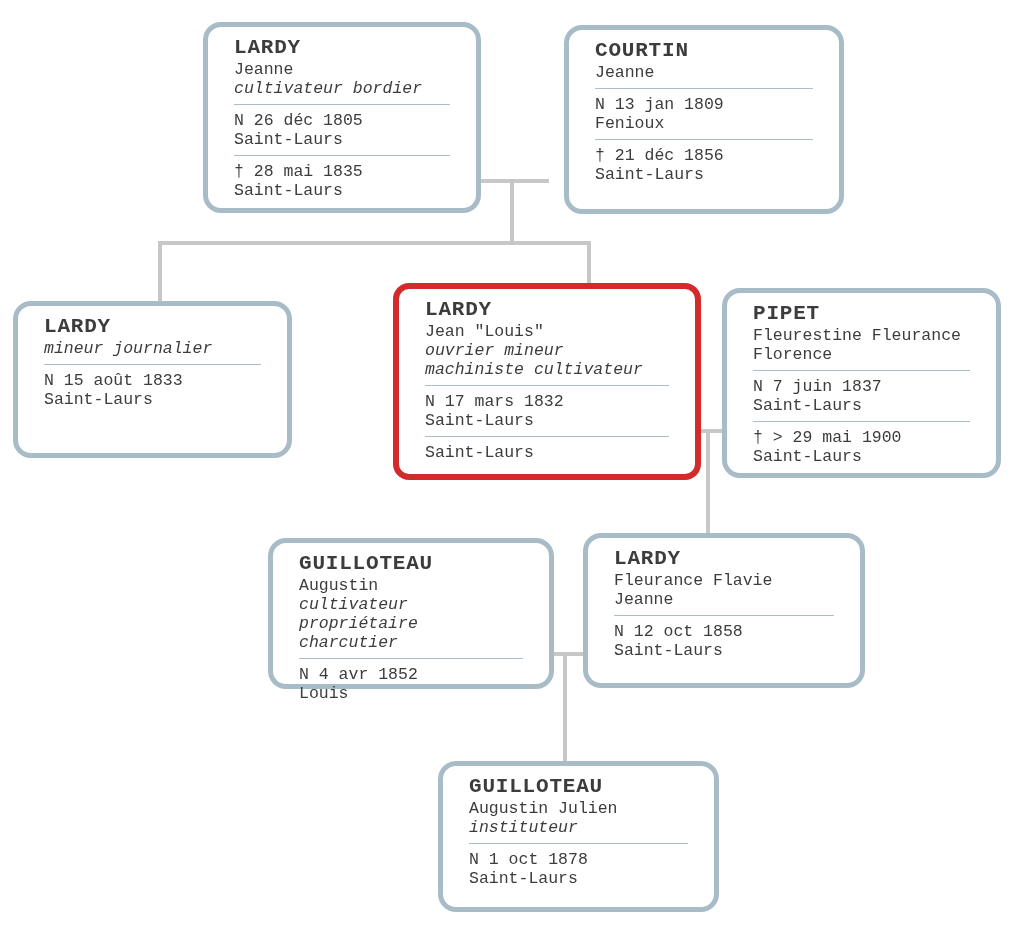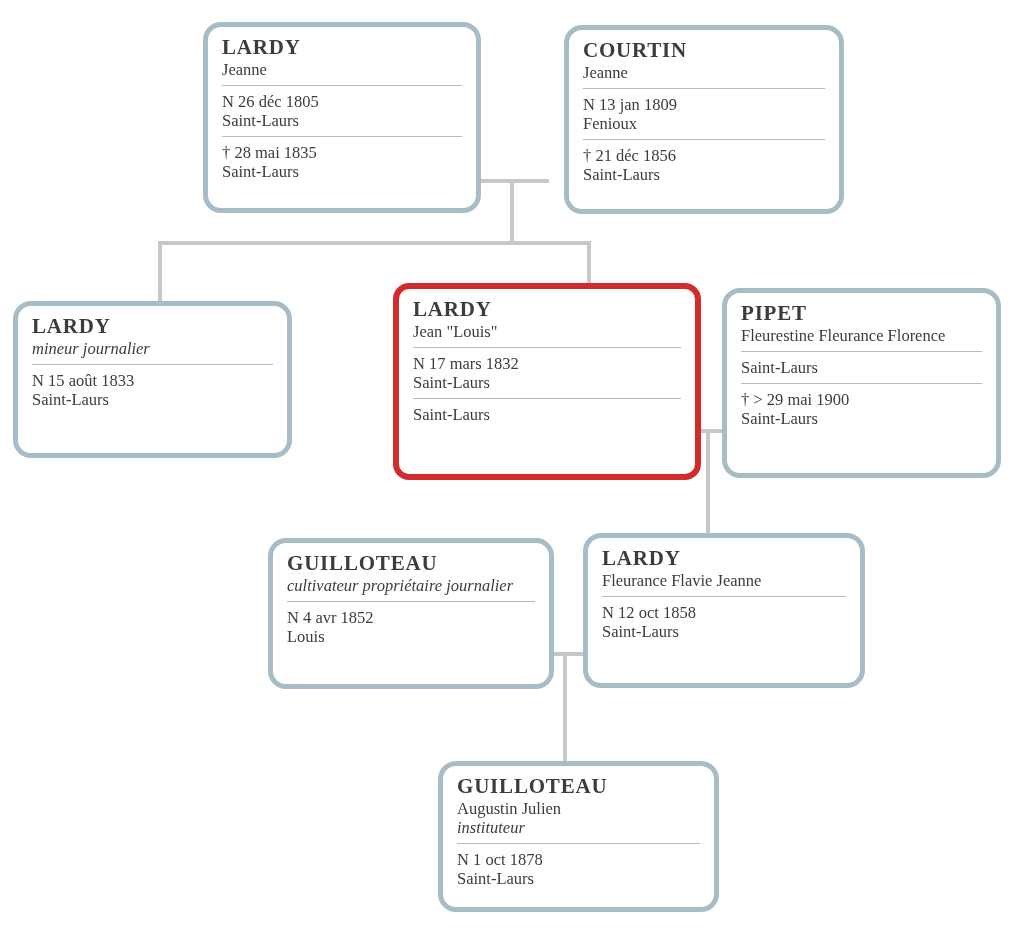--- a/index.html
+++ b/index.html
@@ -20,23 +20,24 @@
   .connector {
     position: absolute;
     background: var(--connector, #c7c7c7);
   }
   .card {
     position: absolute;
     box-sizing: border-box;
     background: #ffffff;
     border: 5px solid var(--box-border, #a7bcc7);
     border-radius: 18px;
-    padding: 8px 14px;
+    padding: 8px 26px;
     color: var(--text, #3c3c3c);
     cursor: pointer;
+    font-family: Liberation Mono, monospace;
   }
   .card.highlight {
     border: 6px solid var(--highlight-border, #d32b2b);
     border-radius: 16px;
   }
   .surname {
     font-weight: bold;
     font-size: 21px;
     line-height: 25px;
     letter-spacing: 0.8px;
@@ -84,20 +85,21 @@
   <div class="connector conn-sibling-v-left"></div>
   <div class="connector conn-sibling-v-right"></div>
   <div class="connector conn-mid-couple-h"></div>
   <div class="connector conn-mid-child-v"></div>
   <div class="connector conn-bot-couple-h"></div>
   <div class="connector conn-bot-child-v"></div>
 
   <div class="card pos-1">
     <div class="surname">LARDY</div>
     <div class="line">Jeanne</div>
+    <div class="line occupation">cultivateur bordier</div>
     <hr class="divider">
     <div class="line">N 26 déc 1805</div>
     <div class="line">Saint-Laurs</div>
     <hr class="divider">
     <div class="line">† 28 mai 1835</div>
     <div class="line">Saint-Laurs</div>
   </div>
 
   <div class="card pos-2">
     <div class="surname">COURTIN</div>
@@ -114,40 +116,43 @@
     <div class="surname">LARDY</div>
     <div class="line occupation">mineur journalier</div>
     <hr class="divider">
     <div class="line">N 15 août 1833</div>
     <div class="line">Saint-Laurs</div>
   </div>
 
   <div class="card pos-4 highlight">
     <div class="surname">LARDY</div>
     <div class="line">Jean "Louis"</div>
+    <div class="line occupation">ouvrier mineur machiniste cultivateur</div>
     <hr class="divider">
     <div class="line">N 17 mars 1832</div>
     <div class="line">Saint-Laurs</div>
     <hr class="divider">
     <div class="line">Saint-Laurs</div>
   </div>
 
   <div class="card pos-5">
     <div class="surname">PIPET</div>
     <div class="line">Fleurestine Fleurance Florence</div>
     <hr class="divider">
+    <div class="line">N 7 juin 1837</div>
     <div class="line">Saint-Laurs</div>
     <hr class="divider">
     <div class="line">† &gt; 29 mai 1900</div>
     <div class="line">Saint-Laurs</div>
   </div>
 
   <div class="card pos-6">
     <div class="surname">GUILLOTEAU</div>
-    <div class="line occupation">cultivateur propriétaire journalier</div>
+    <div class="line">Augustin</div>
+    <div class="line occupation">cultivateur propriétaire charcutier</div>
     <hr class="divider">
     <div class="line">N 4 avr 1852</div>
     <div class="line">Louis</div>
   </div>
 
   <div class="card pos-7">
     <div class="surname">LARDY</div>
     <div class="line">Fleurance Flavie Jeanne</div>
     <hr class="divider">
     <div class="line">N 12 oct 1858</div>

